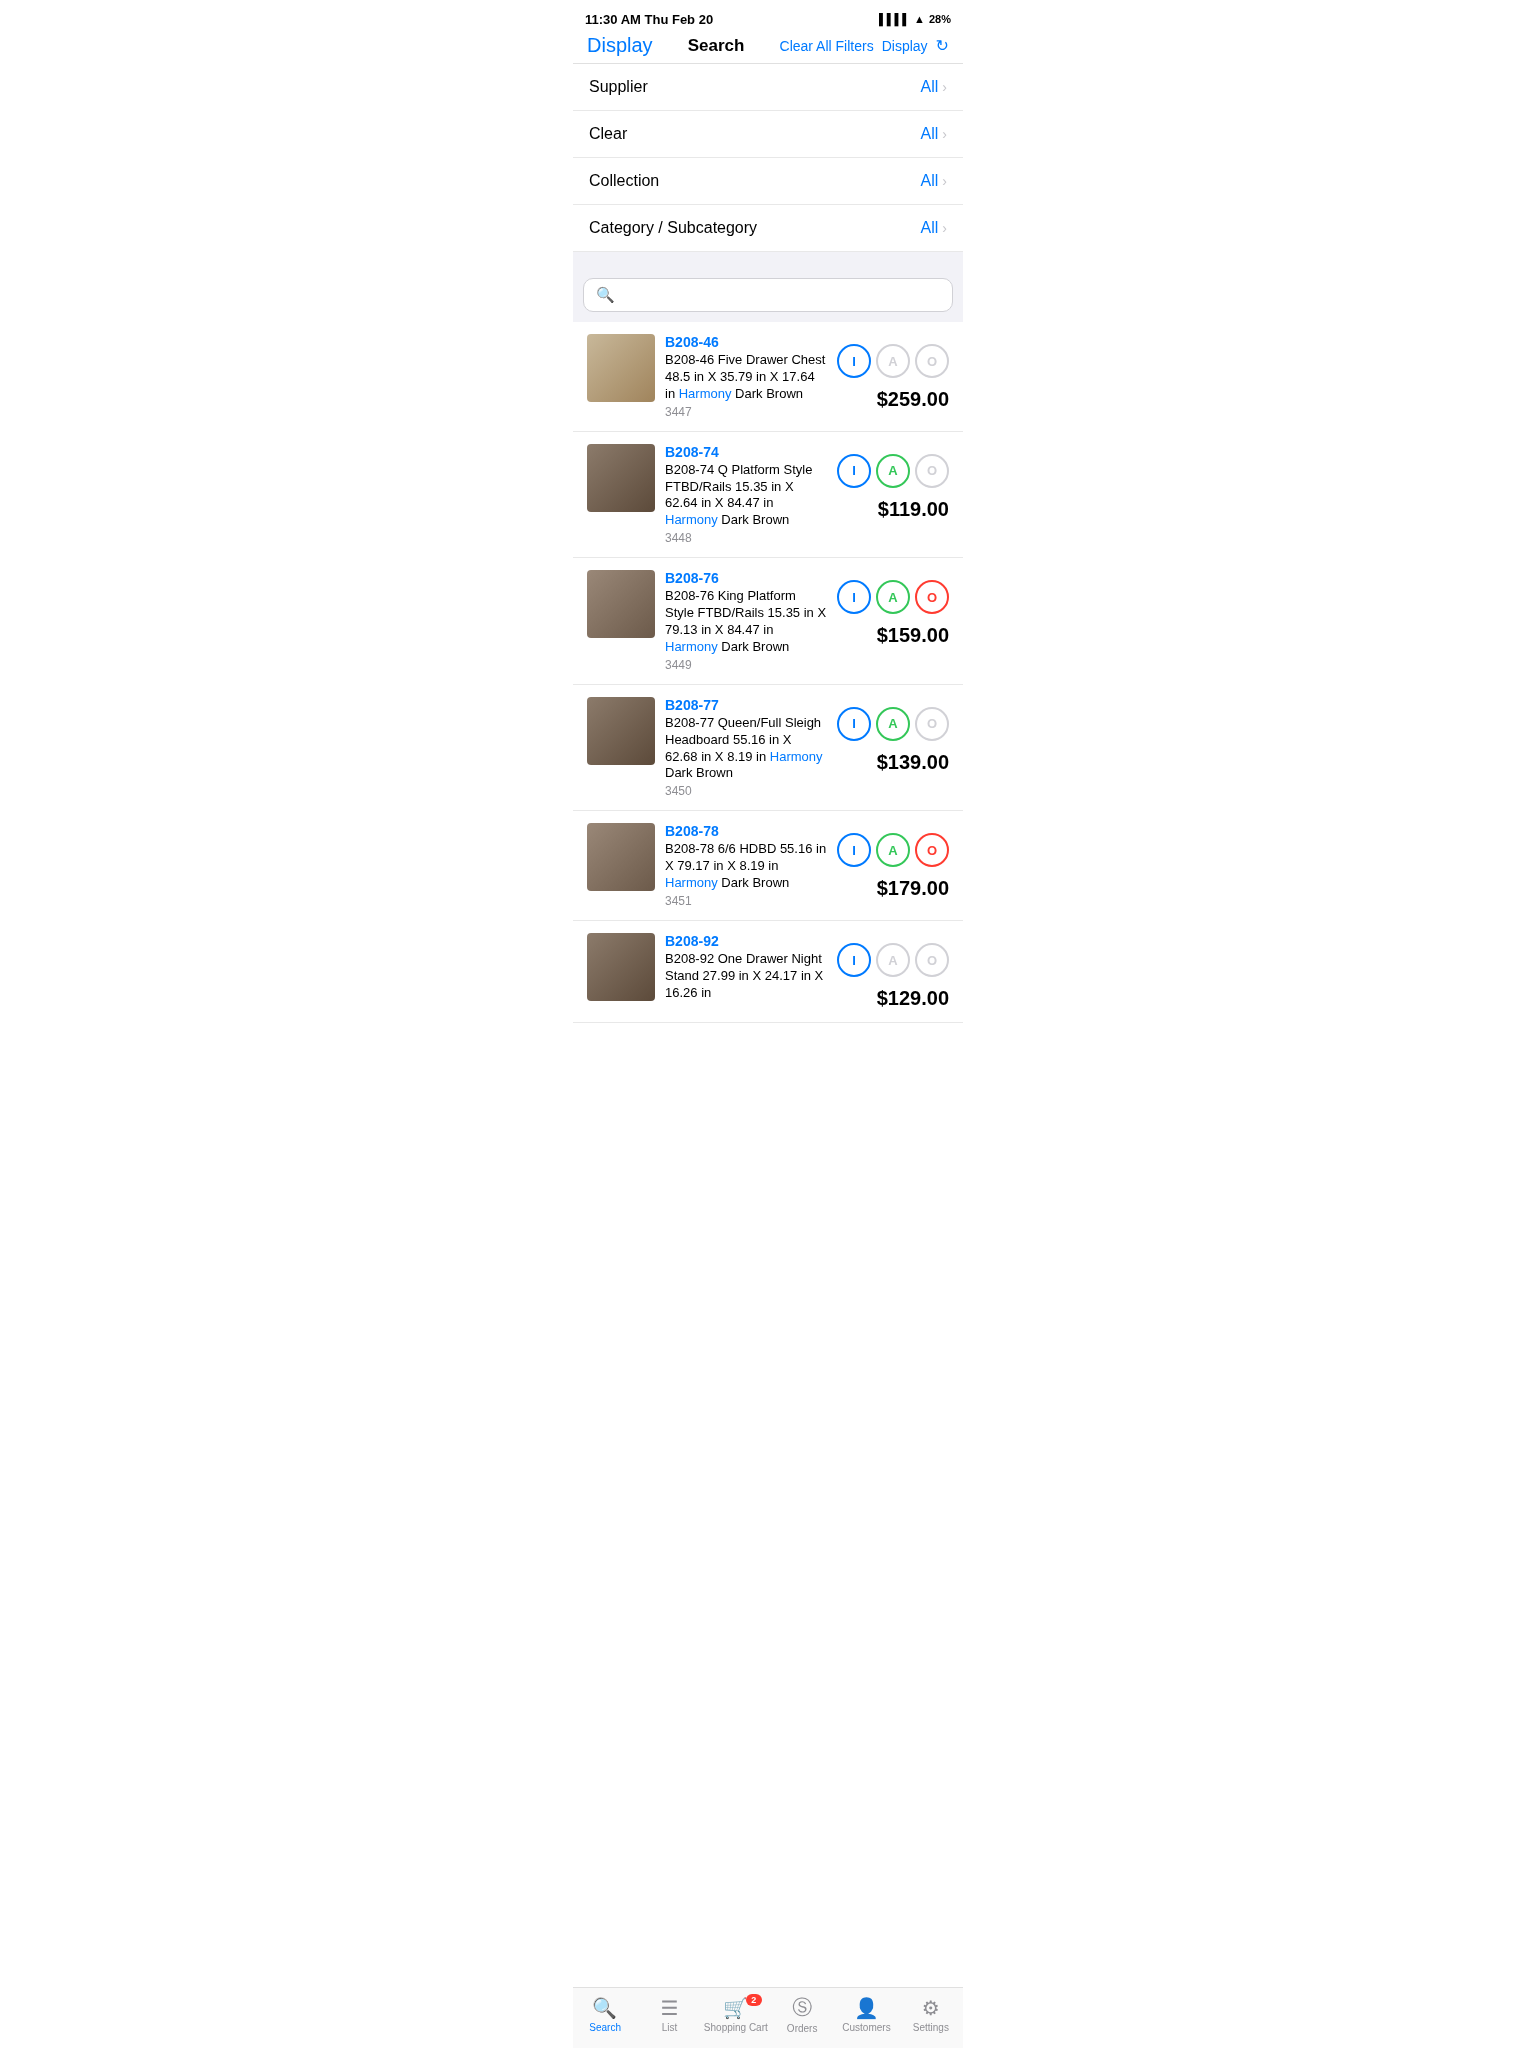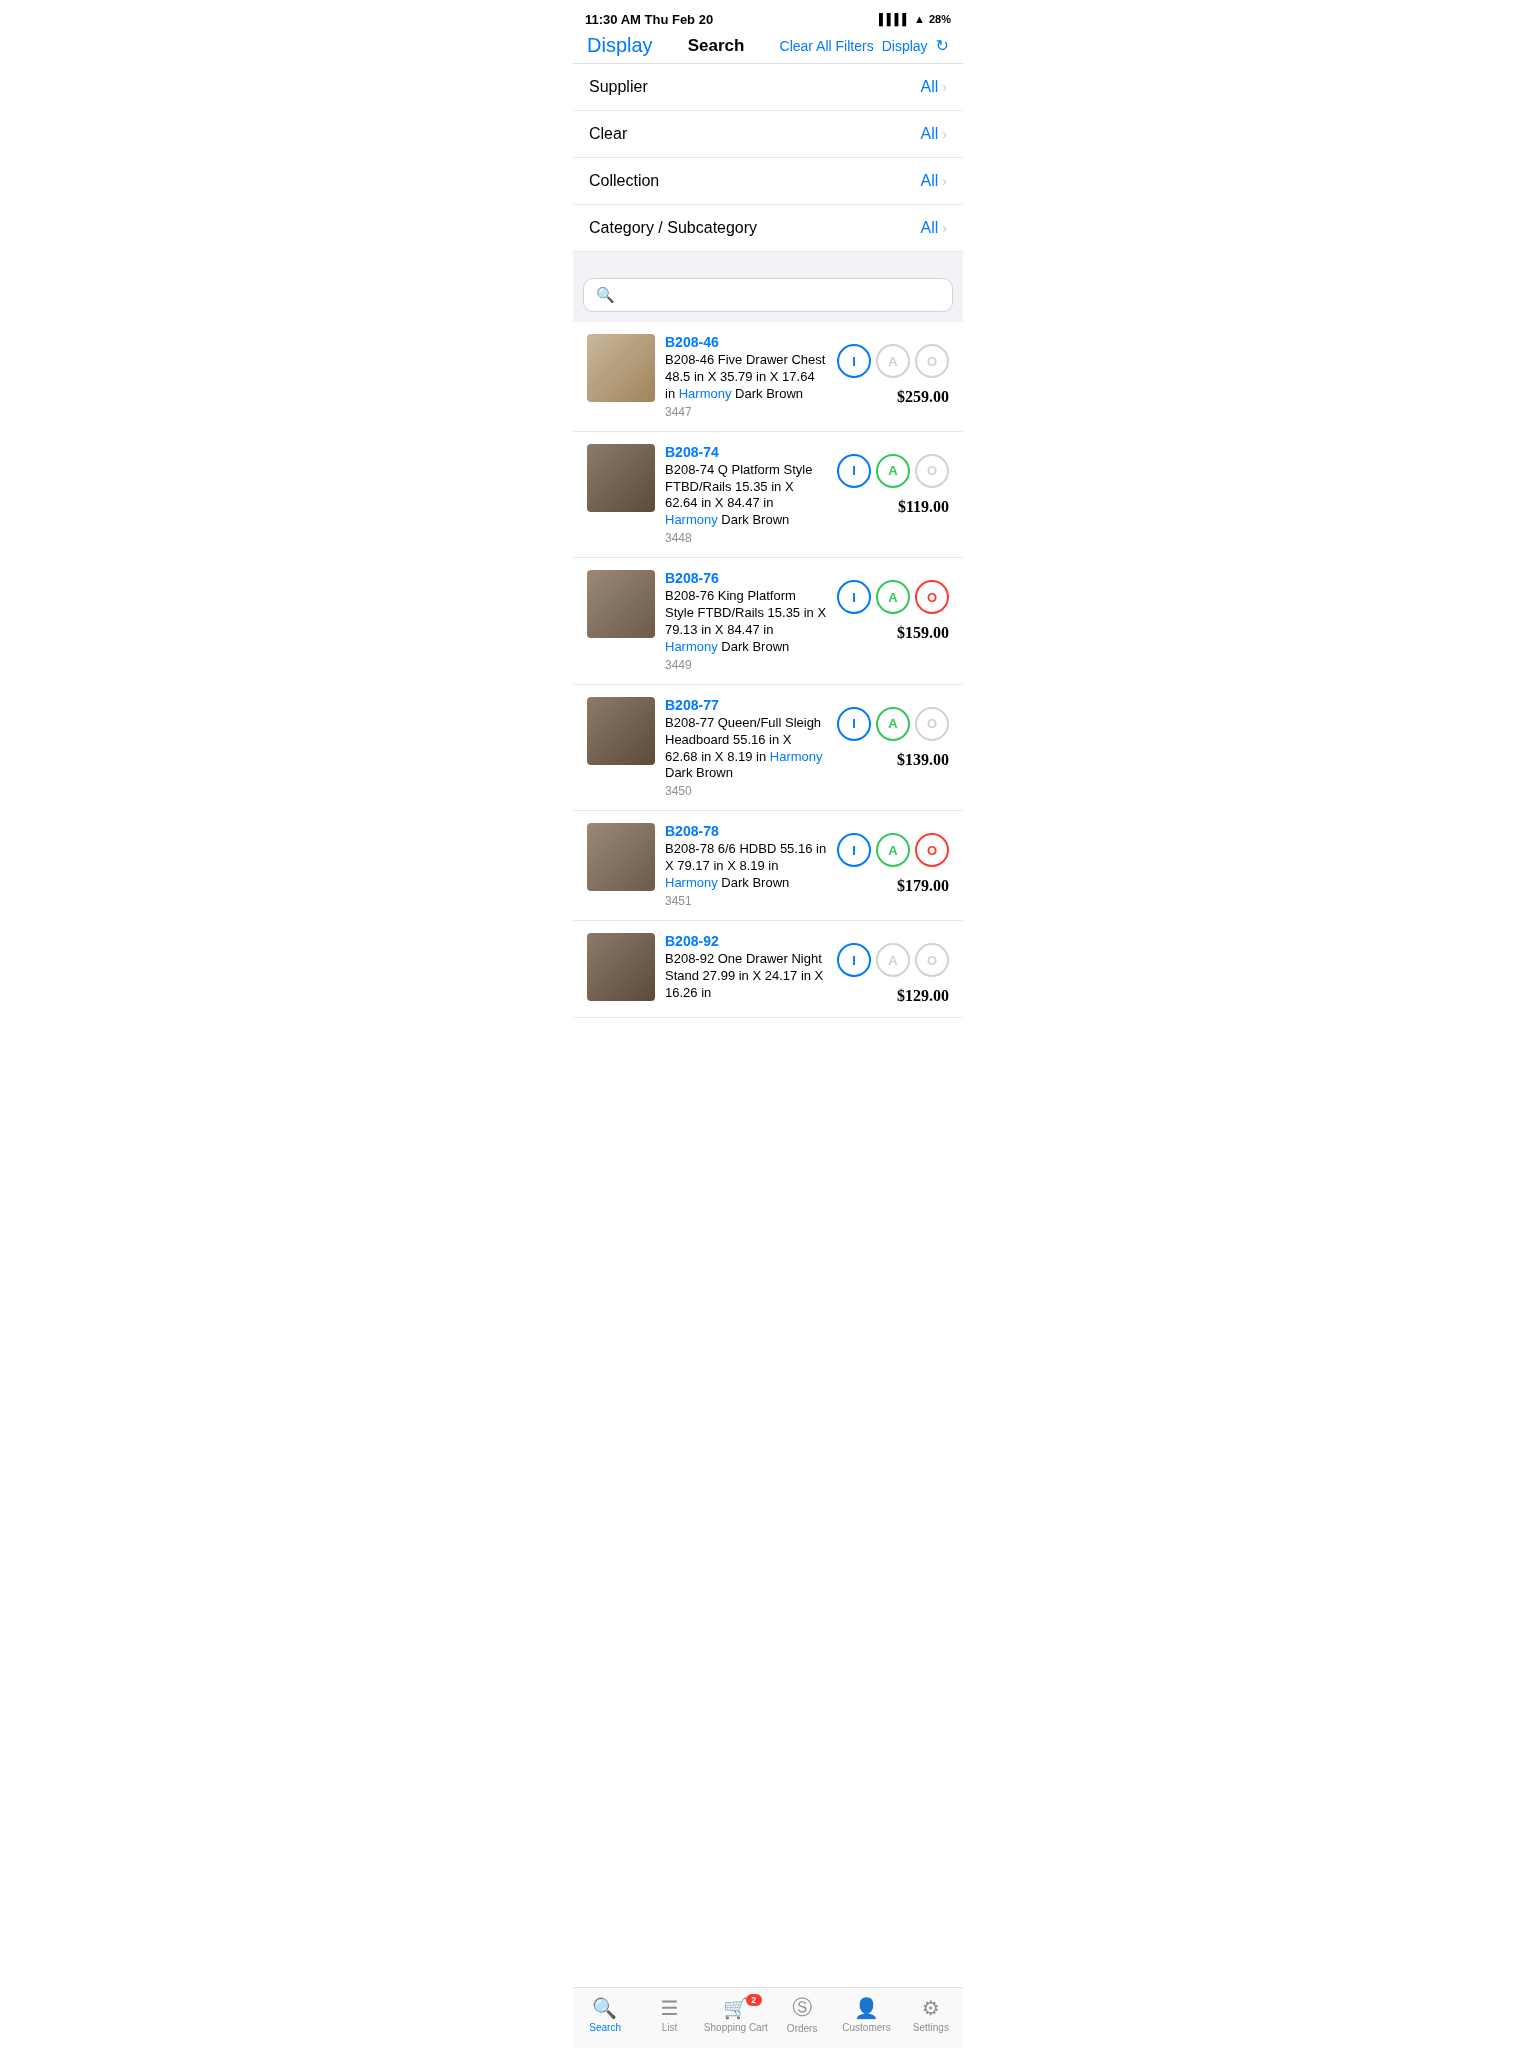--- a/index.html
+++ b/index.html
@@ -125,21 +125,21 @@
       align-items: center;
       justify-content: center;
       font-size: 13px;
       font-weight: 600;
     }
     .badge-i { border-color: #007AFF; color: #007AFF; }
     .badge-a-active { border-color: #34C759; color: #34C759; }
     .badge-a-inactive { border-color: #d1d1d6; color: #d1d1d6; }
     .badge-o-active { border-color: #FF3B30; color: #FF3B30; }
     .badge-o-inactive { border-color: #d1d1d6; color: #d1d1d6; }
-    .product-price { font-size: 16px; font-weight: 600; color: #000; margin-top: 10px; font-family: Liberation Serif, serif; }
+    .product-price { font-size: 20px; font-weight: 600; color: #000; margin-top: 10px; }
 
     
     .tab-bar {
       display: flex;
       justify-content: space-around;
       align-items: center;
       border-top: 1px solid #e0e0e0;
       background: #f9f9f9;
       padding: 6px 0 14px;
       position: fixed;

